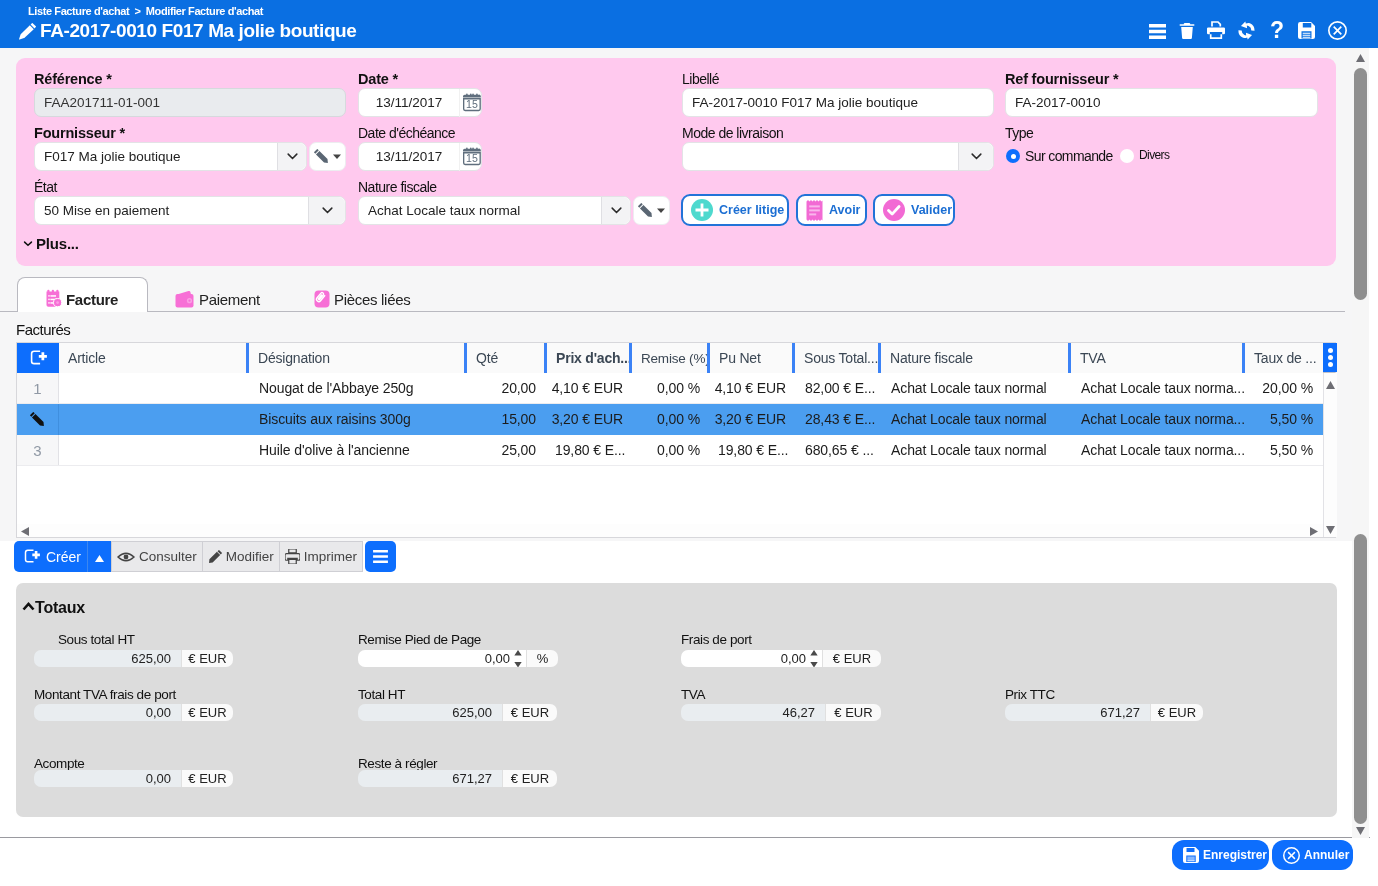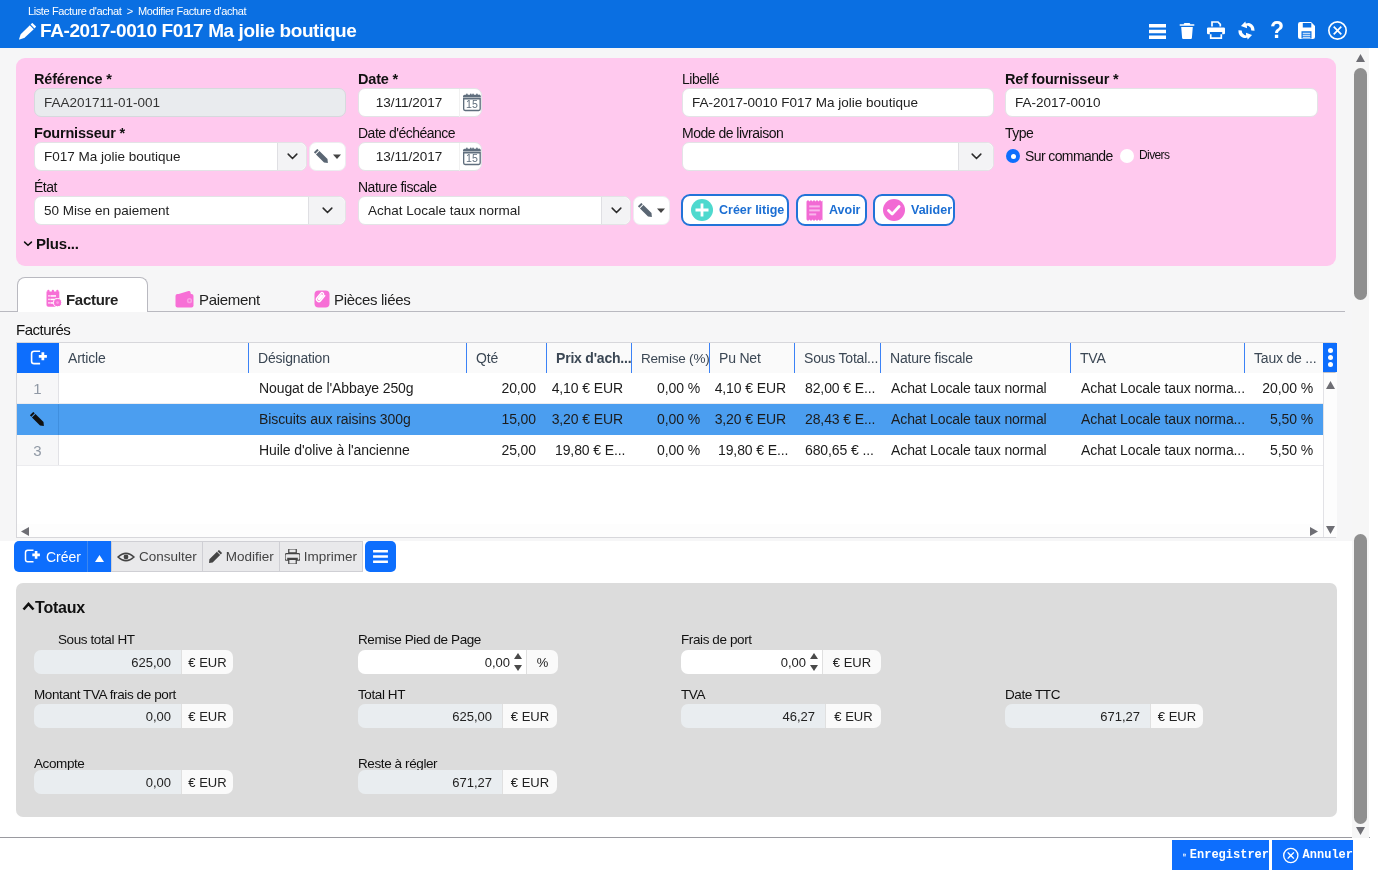--- a/index.html
+++ b/index.html
@@ -1,56 +1,56 @@
 <!DOCTYPE html>
 <html><head>
 <meta charset="utf-8">
 <style>
 * { margin:0; padding:0; box-sizing:border-box; }
 html,body { width:1378px; height:886px; overflow:hidden; background:#fff;
   font-family:"Liberation Sans", sans-serif; }
 
 #hdr { position:absolute; left:0; top:0; width:1378px; height:48px; background:#0a6fe2; }
-#crumb { position:absolute; left:28px; top:5px; font-size:11px; font-weight:normal; color:#fff; letter-spacing:-0.4px; }
+#crumb { position:absolute; left:28px; top:5px; font-size:11px; font-weight:bold; color:#fff; letter-spacing:-0.4px; }
 #title { position:absolute; left:40px; top:20px; font-size:19px; letter-spacing:-0.4px; font-weight:bold; color:#fff; }
 .hico { position:absolute; top:22px; }
 
 #topbg { position:absolute; left:0; top:48px; width:1352px; height:493px; background:#f6f6f7; }
 
 #pink { position:absolute; left:16px; top:58px; width:1320px; height:208px; background:#ffc9ee; border-radius:9px; }
 .lbl { position:absolute; font-size:14px; letter-spacing:-0.5px; color:#111; white-space:nowrap; }
 .lblb { font-weight:bold; font-size:14.5px; letter-spacing:-0.2px; }
 .inp { position:absolute; background:#fff; border:1px solid #e3e3e6; border-radius:7px; font-size:13.5px; color:#222; display:flex; align-items:center; height:29px; }
 .inp .txt { padding-left:9px; white-space:nowrap; }
 .addon { border-left:1px solid #dfdfe3; background:#f3f3f5; height:100%; display:flex; align-items:center; justify-content:center; border-radius:0 7px 7px 0; }
 .pbtn { position:absolute; background:#fff; border:1px solid #ededf0; border-radius:7px; height:29px; display:flex; align-items:center; justify-content:center; gap:4px; }
 
 .actb { position:absolute; height:32px; background:#fff; border:2px solid #2273d8; border-radius:9px; display:flex; align-items:center; font-size:12.5px; font-weight:bold; color:#1b6ed3; padding:0 0 0 7px; gap:5px; box-sizing:border-box; white-space:nowrap; }
 
 #tabs-line { position:absolute; left:0; top:311px; width:1345px; height:1px; background:#b9b9c0; }
 #tab-active { position:absolute; left:17px; top:277px; width:131px; height:35px; background:#fff; border:1px solid #b9b9c0; border-bottom:none; border-radius:8px 8px 0 0; }
 .tabtxt { position:absolute; font-size:15px; letter-spacing:-0.3px; color:#222; }
 
 #grid { position:absolute; left:16px; top:342px; width:1320px; height:196px; background:#fff; border:1px solid #d7d7db; }
-.th { position:absolute; top:0; height:30px; font-size:14px; color:#3b4754; display:flex; align-items:center; padding-left:9px; letter-spacing:-0.2px; border-right:1px solid #3b82f6; background:#fafafa; white-space:nowrap; overflow:hidden; box-sizing:border-box; }
+.th { position:absolute; top:0; height:30px; font-size:14px; color:#3b4754; display:flex; align-items:center; padding-left:9px; letter-spacing:-0.2px; border-right:3px solid #3b82f6; background:#fafafa; white-space:nowrap; overflow:hidden; box-sizing:border-box; }
 .cell { position:absolute; height:30px; font-size:14px; letter-spacing:-0.1px; color:#1c1c1c; display:flex; align-items:center; white-space:nowrap; overflow:hidden; }
 .r { justify-content:flex-end; }
 
 #tb { position:absolute; left:14px; top:541px; height:31px; display:flex; }
 .tbg { background:#e9e9eb; border:1px solid #cfcfd4; color:#444; font-size:13.5px; display:flex; align-items:center; gap:4px; padding:0 5px; }
 
 #tot { position:absolute; left:16px; top:583px; width:1321px; height:234px; background:#dcdcdc; border-radius:7px; }
 .tlbl { position:absolute; font-size:13.5px; letter-spacing:-0.4px; color:#111; white-space:nowrap; }
-.tgrp { position:absolute; height:24px; display:flex; border-radius:13px; font-size:13px; color:#222; }
+.tgrp { position:absolute; height:17px; display:flex; border-radius:13px; font-size:13px; color:#222; }
 .tval { background:#e9edf0; display:flex; align-items:center; justify-content:flex-end; padding-right:10px; border-radius:7px 0 0 7px; }
 .tval-w { background:#fff; display:flex; align-items:center; justify-content:flex-end; border-radius:7px 0 0 7px; }
 .tadd { background:#fafafa; display:flex; align-items:center; justify-content:center; border-radius:0 7px 7px 0; border-left:1px solid #e0e0e0; }
 
 #footline { position:absolute; left:0; top:837px; width:1370px; height:1px; background:#9a9aa0; }
-.bbtn { position:absolute; top:840px; height:30px; background:#0d6efd; border-radius:0; color:#fff; font-size:12px; font-weight:bold; display:flex; align-items:center; gap:4px; padding:0 0 0 11px; box-sizing:border-box; white-space:nowrap;font-family:Liberation Mono, monospace; }
+.bbtn { position:absolute; top:840px; height:30px; background:#0d6efd; border-radius:12px; color:#fff; font-size:12px; font-weight:bold; display:flex; align-items:center; gap:4px; padding:0 0 0 11px; box-sizing:border-box; white-space:nowrap; }
 
 #sbar { position:absolute; left:1352px; top:48px; width:17px; height:790px; background:#f6f6f6; }
 .sthumb { position:absolute; left:1354px; width:13px; background:#8f8f8f; border-radius:7px; }
 .selrow { background:#4b9ef0; }
 </style>
 </head>
 <body>
 <div id="topbg"></div>
 
 <div id="hdr">
@@ -417,21 +417,21 @@
 <div class="tlbl" style="left:358px; top:687px;">Total HT</div>
 <div class="tgrp" style="left:358px; top:704px;">
     <div class="tval" style="width:144px;">625,00</div>
     <div class="tadd" style="width:55px;">€ EUR</div>
   </div>
 <div class="tlbl" style="left:681px; top:687px;">TVA</div>
 <div class="tgrp" style="left:681px; top:704px;">
     <div class="tval" style="width:144px;">46,27</div>
     <div class="tadd" style="width:56px;">€ EUR</div>
   </div>
-<div class="tlbl" style="left:1005px; top:687px;">Date TTC</div>
+<div class="tlbl" style="left:1005px; top:687px;">Prix TTC</div>
 <div class="tgrp" style="left:1005px; top:704px;">
     <div class="tval" style="width:145px;">671,27</div>
     <div class="tadd" style="width:53px;">€ EUR</div>
   </div>
 
 <div class="tlbl" style="left:34px; top:756px;">Acompte</div>
 <div class="tgrp" style="left:34px; top:770px;">
     <div class="tval" style="width:147px;">0,00</div>
     <div class="tadd" style="width:52px;">€ EUR</div>
   </div>

